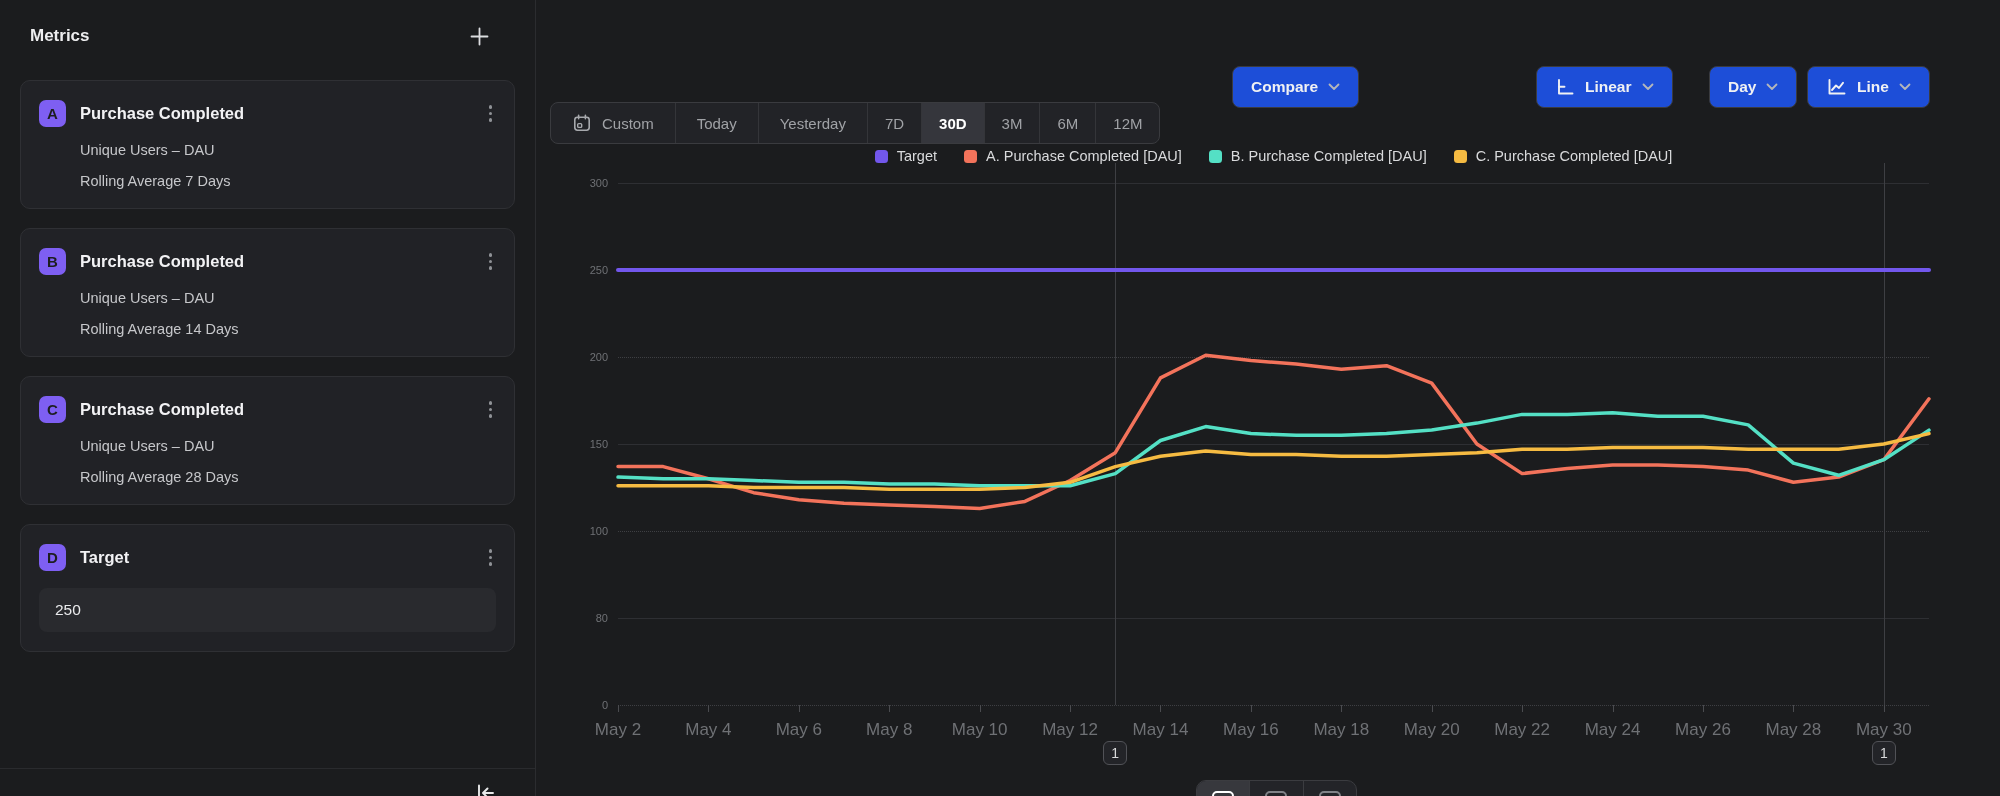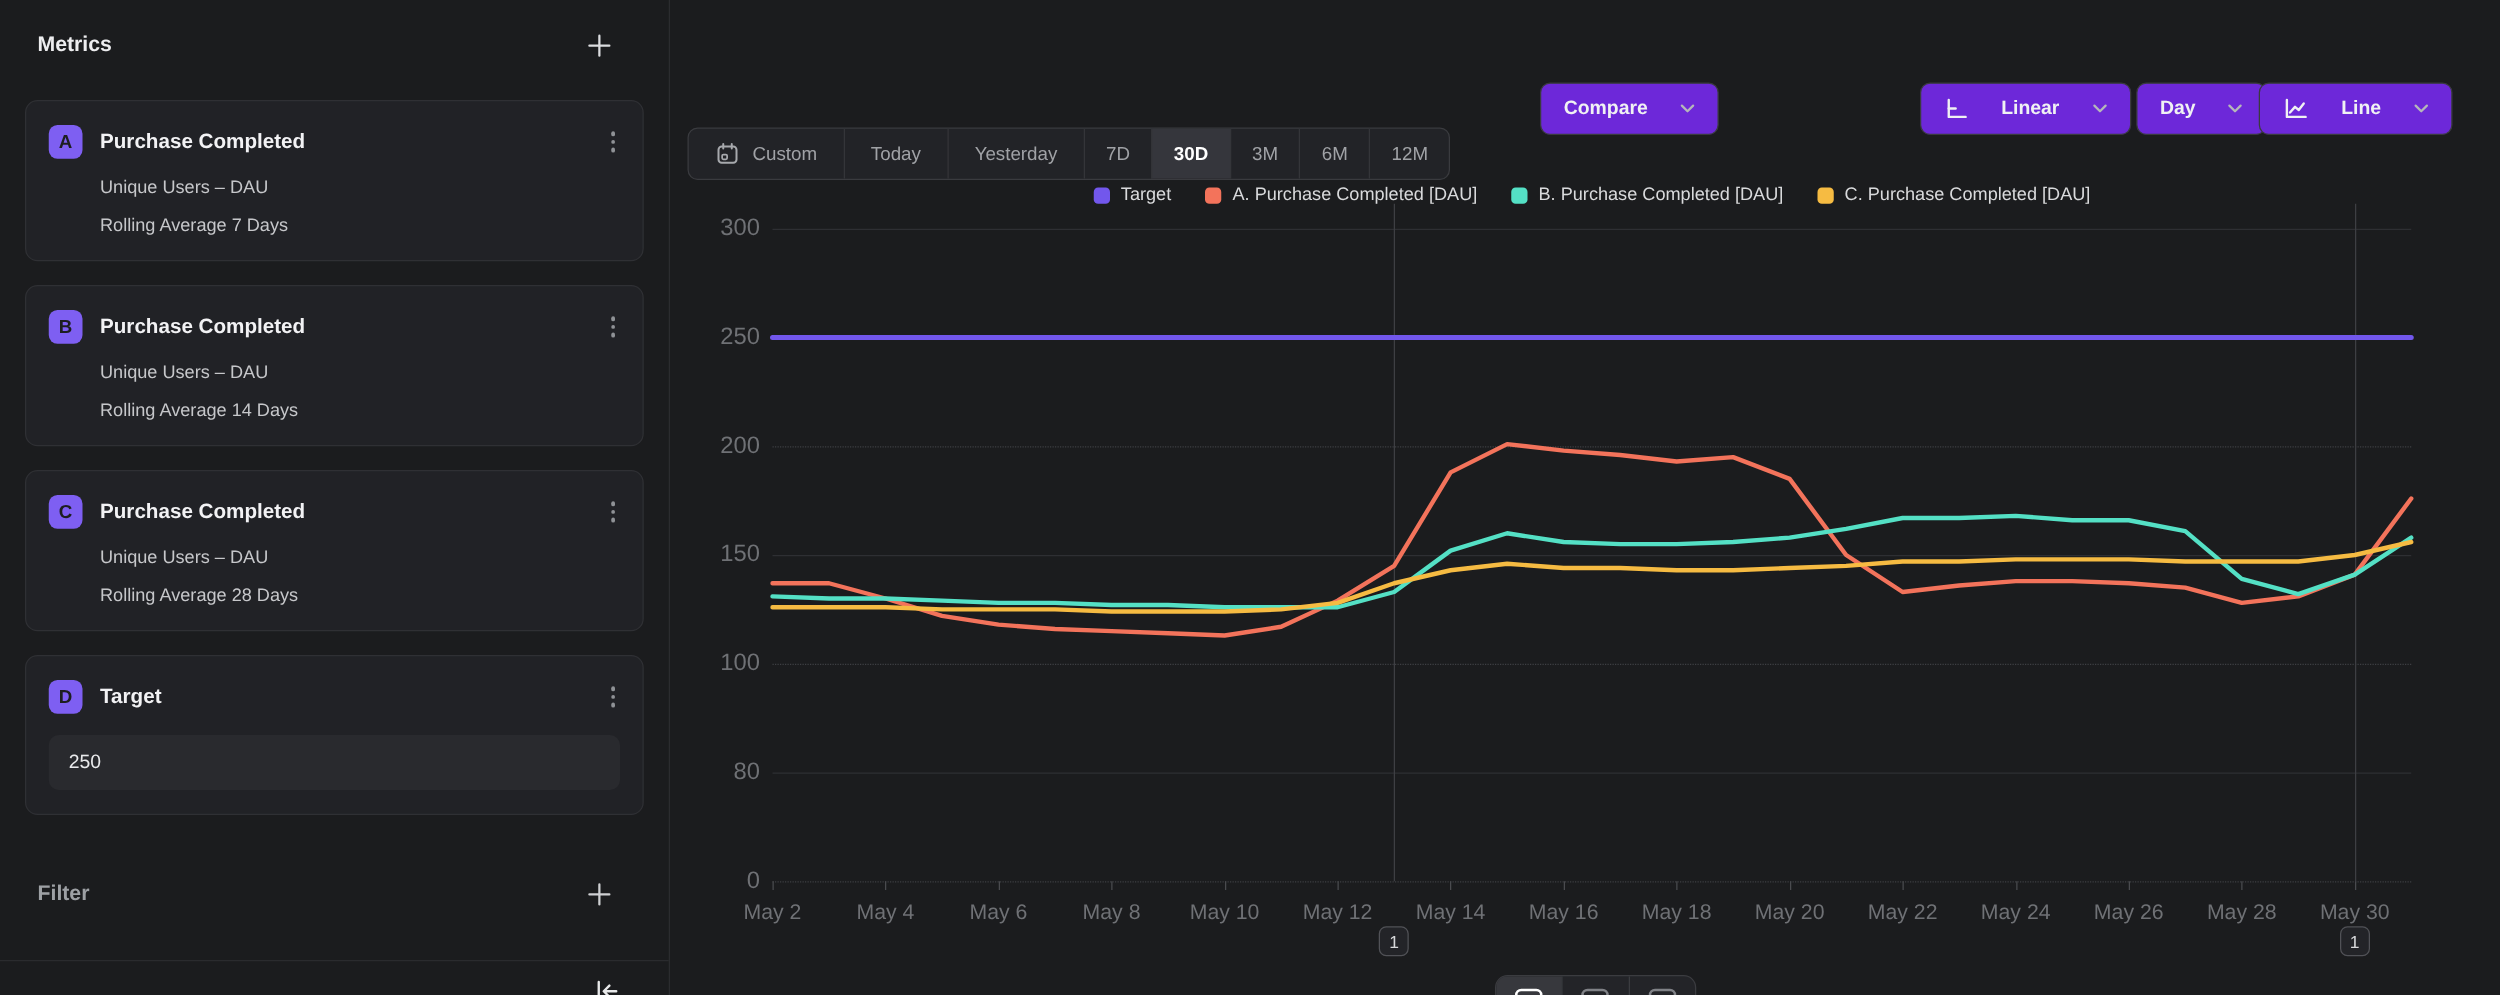--- a/index.html
+++ b/index.html
@@ -26,22 +26,22 @@
   .card-sub{margin:15px 0 0 41px;font-size:14.5px;color:#c6c7ca;}
   .target-input{margin-top:17px;width:100%;height:44px;background:#292a2e;border:none;border-radius:8px;
          color:#e9eaec;font-size:15.5px;padding:0 16px;font-family:"Liberation Sans",sans-serif;outline:none;}
   .filter-row{margin-top:51px;}
   .sb-divider{position:absolute;left:0;top:768px;width:100%;border-top:1px solid #2a2b2e;}
   .collapse-btn{position:absolute;right:38px;top:782px;cursor:pointer;}
 
   
   .main{position:absolute;left:461px;top:0;width:1539px;height:796px;}
 
-  .btn{position:absolute;top:66px;height:42px;display:flex;align-items:center;gap:26px;
-       border:1px solid #3a3b3f;background:#6d28d9;border-radius:8px;padding:0 18px;
+  .btn{position:absolute;top:66px;height:42px;display:flex;align-items:center;gap:10px;
+       border:1px solid #3a3b3f;background:#1d4ed8;border-radius:8px;padding:0 18px;
        color:#f0f1f3;font-weight:700;font-size:15.5px;cursor:pointer;}
   .seg-group{position:absolute;left:89px;top:66px;height:42px;display:flex;align-items:stretch;
        border:1px solid #3a3b3f;background:#222327;border-radius:8px;overflow:hidden;margin-top:36px;}
   .seg{display:flex;align-items:center;gap:10px;padding:0 21px;color:#a0a2a6;font-size:15px;
        border-left:1px solid #343539;cursor:pointer;white-space:nowrap;}
   .seg:first-child{border-left:none;}
   .seg.narrow{padding:0 17px;}
   .seg.selected{background:#35363c;color:#ffffff;font-weight:700;}
   .chev{display:flex;align-items:center;}
 
@@ -49,21 +49,21 @@
   .legend{position:absolute;left:157px;top:148px;width:1311px;display:flex;justify-content:center;
           gap:27px;align-items:center;}
   .legend-item{display:flex;align-items:center;gap:9px;font-size:14.5px;color:#d9dadc;}
   .swatch{width:13px;height:13px;border-radius:3.5px;}
 
   
   .plot{position:absolute;left:157px;top:183px;width:1311px;height:522px;}
   .gridline{position:absolute;left:0;width:100%;height:0;border-top:1px solid #2e2f33;}
   .gridline.dotted{border-top:1px dotted #3e3f43;}
   .ylabel{position:absolute;right:calc(100% + 10px);width:60px;text-align:right;
-          color:#6f7175;font-size:19px;line-height:18px;}
+          color:#6f7175;font-size:11px;line-height:18px;}
   .xtick{position:absolute;top:522px;height:7px;width:1px;background:#4a4b4f;}
   .xlabel{position:absolute;top:537px;width:90px;margin-left:-45px;text-align:center;
           color:#6f7175;font-size:17px;}
   .ann-line{position:absolute;top:-20px;height:542px;width:1px;background:#3e3f43;}
   .ann-badge{position:absolute;top:558px;width:24px;height:24px;margin-left:-12px;border-radius:6px;
           border:1px solid #515257;background:#232428;color:#d8d9db;font-size:14px;
           display:flex;align-items:center;justify-content:center;cursor:pointer;}
   .series-svg{position:absolute;left:0;top:0;width:100%;height:100%;overflow:visible;}
 
   
@@ -137,28 +137,20 @@
         <span class="card-title">Target</span>
         <span class="kebab">
             <i></i>
             <i></i>
             <i></i>
           </span>
       </div>
       <input class="target-input" value="250" style="">
     </div>
 
-    <div class="sb-row filter-row">
-      <span class="sb-title dim">Filter</span>
-      <span class="icon-btn">
-        <svg width="21" height="21" viewBox="0 0 21 21">
-          <path d="M10.5 2.5 V18.5 M2.5 10.5 H18.5" stroke="#cfd0d3" stroke-width="1.8" stroke-linecap="round" fill="none"></path>
-        </svg>
-      </span>
-    </div>
 
     <div class="sb-divider"></div>
 
     <span class="collapse-btn">
       <svg width="22" height="22" viewBox="0 0 22 22">
         <path d="M4 3.5 V18.5 M18 11 H8.5 M12.5 6.5 L8 11 L12.5 15.5" stroke="#e8e9ea" stroke-width="1.9" stroke-linecap="round" stroke-linejoin="round" fill="none"></path>
       </svg>
     </span>
   </aside>
 

